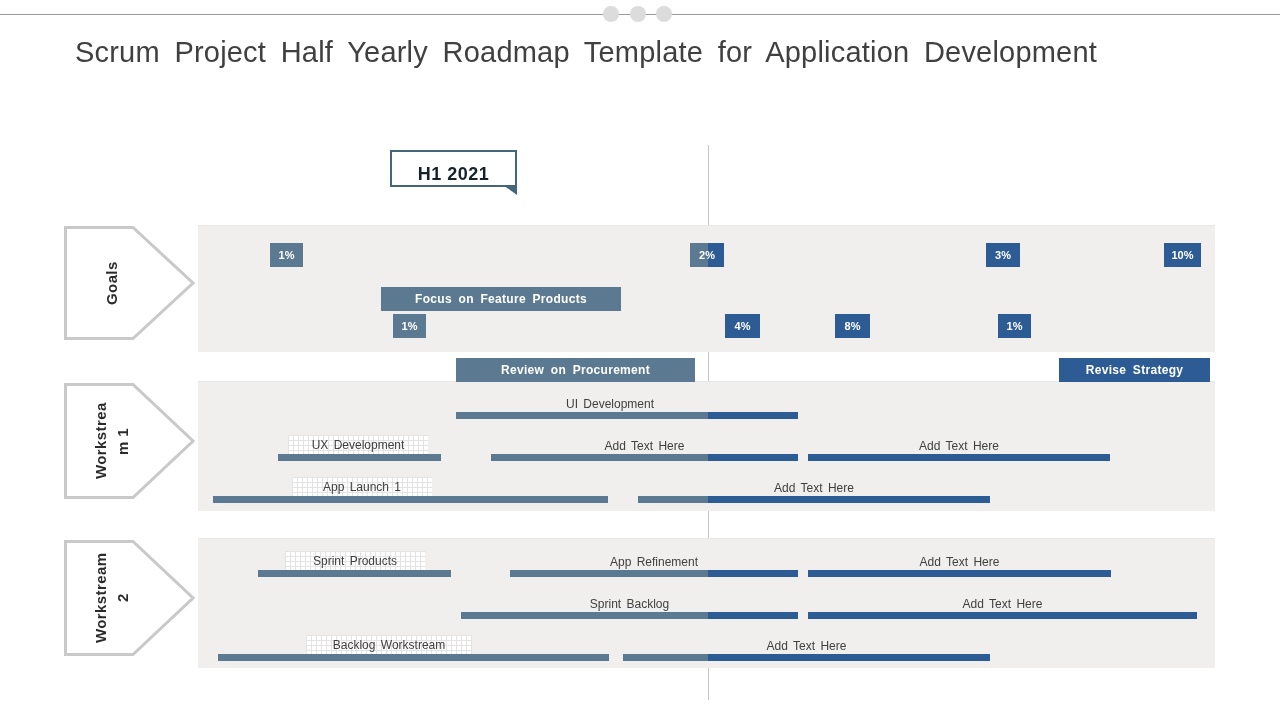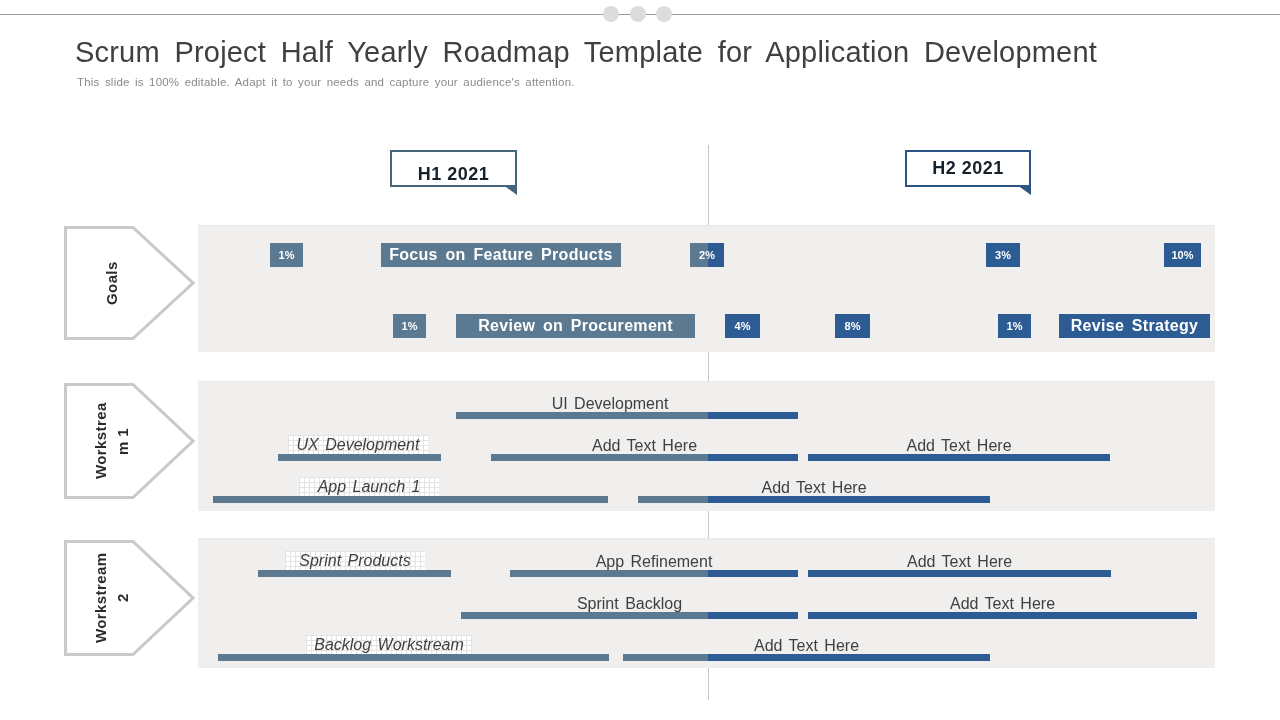--- a/index.html
+++ b/index.html
@@ -44,49 +44,44 @@
   .pent{position:absolute;left:64px;width:131px;}
   .pent svg{display:block;}
   .pent-label{position:absolute;left:0;top:0;width:96px;height:100%;display:flex;align-items:center;justify-content:center;
               font-size:15px;font-weight:700;color:#2b2b2b;letter-spacing:.4px;
               writing-mode:vertical-rl;transform:rotate(180deg);white-space:pre-line;text-align:center;line-height:1.5;}
 
   
   .badge{position:absolute;height:24px;display:flex;align-items:center;justify-content:center;
          color:#fff;font-size:11px;font-weight:700;}
   .gbar{position:absolute;height:24px;display:flex;align-items:center;justify-content:center;
-        color:#fff;font-size:16px;font-weight:700;letter-spacing:.3px;word-spacing:3px;}
+        color:#fff;font-size:12px;font-weight:700;letter-spacing:.3px;word-spacing:3px;margin-top:44px;}
 
   
-  .tlabel{position:absolute;height:16px;font-size:16px;color:#404040;text-align:center;line-height:16px;word-spacing:2px;}
+  .tlabel{position:absolute;height:16px;font-size:12px;color:#404040;text-align:center;line-height:16px;word-spacing:2px;}
   .hatch{background-color:#fff;
          background-image:linear-gradient(var(--hatch-line) 1px,transparent 1px),
                           linear-gradient(90deg,var(--hatch-line) 1px,transparent 1px);
-         background-size:5px 5px;height:20px;line-height:20px;font-style:italic;}
+         background-size:5px 5px;height:20px;line-height:20px;}
   .tbar{position:absolute;height:7px;}
 </style>
 </head>
 <body>
 
 <div class="slide">
 
   <div class="topline"></div>
   <div class="dot" style="left:603px;"></div>
   <div class="dot" style="left:630px;"></div>
   <div class="dot" style="left:656px;"></div>
 
   <div class="title">Scrum Project Half Yearly Roadmap Template for Application Development</div>
-  <div class="subtitle">This slide is 100% editable. Adapt it to your needs and capture your audience's attention.</div>
 
   <div class="tag tag-h1">
     <span>H1 2021</span>
-    <span class="fold"></span>
-  </div>
-  <div class="tag tag-h2">
-    <span>H2 2021</span>
     <span class="fold"></span>
   </div>
 
   <div class="divider"></div>
 
   <div class="panel panel-goals"></div>
   <div class="panel panel-ws1"></div>
   <div class="panel panel-ws2"></div>
 
   <div class="pent" style="top:226px;height:114px;">
@@ -128,21 +123,21 @@
 
   <div class="tlabel hatch" style="left:288px;top:435px;width:140px;">UX Development</div>
   <div class="tbar" style="left:278px;top:454px;width:163px;background:var(--slate);"></div>
 
   <div class="tlabel" style="left:491px;top:438px;width:307px;">Add Text Here</div>
   <div class="tbar" style="left:491px;top:454px;width:307px;background:linear-gradient(90deg,var(--slate) 217px,var(--navy) 217px);"></div>
 
   <div class="tlabel" style="left:808px;top:438px;width:302px;">Add Text Here</div>
   <div class="tbar" style="left:808px;top:454px;width:302px;background:var(--navy);"></div>
 
-  <div class="tlabel hatch" style="left:299px;top:477px;width:140px;">App Launch 1</div>
+  <div class="tlabel hatch" style="left:292px;top:477px;width:140px;">App Launch 1</div>
   <div class="tbar" style="left:213px;top:496px;width:395px;background:var(--slate);"></div>
 
   <div class="tlabel" style="left:638px;top:480px;width:352px;">Add Text Here</div>
   <div class="tbar" style="left:638px;top:496px;width:352px;background:linear-gradient(90deg,var(--slate) 70px,var(--navy) 70px);"></div>
 
   <div class="tlabel hatch" style="left:285px;top:551px;width:140px;">Sprint Products</div>
   <div class="tbar" style="left:258px;top:570px;width:193px;background:var(--slate);"></div>
 
   <div class="tlabel" style="left:510px;top:554px;width:288px;">App Refinement</div>
   <div class="tbar" style="left:510px;top:570px;width:288px;background:linear-gradient(90deg,var(--slate) 198px,var(--navy) 198px);"></div>

